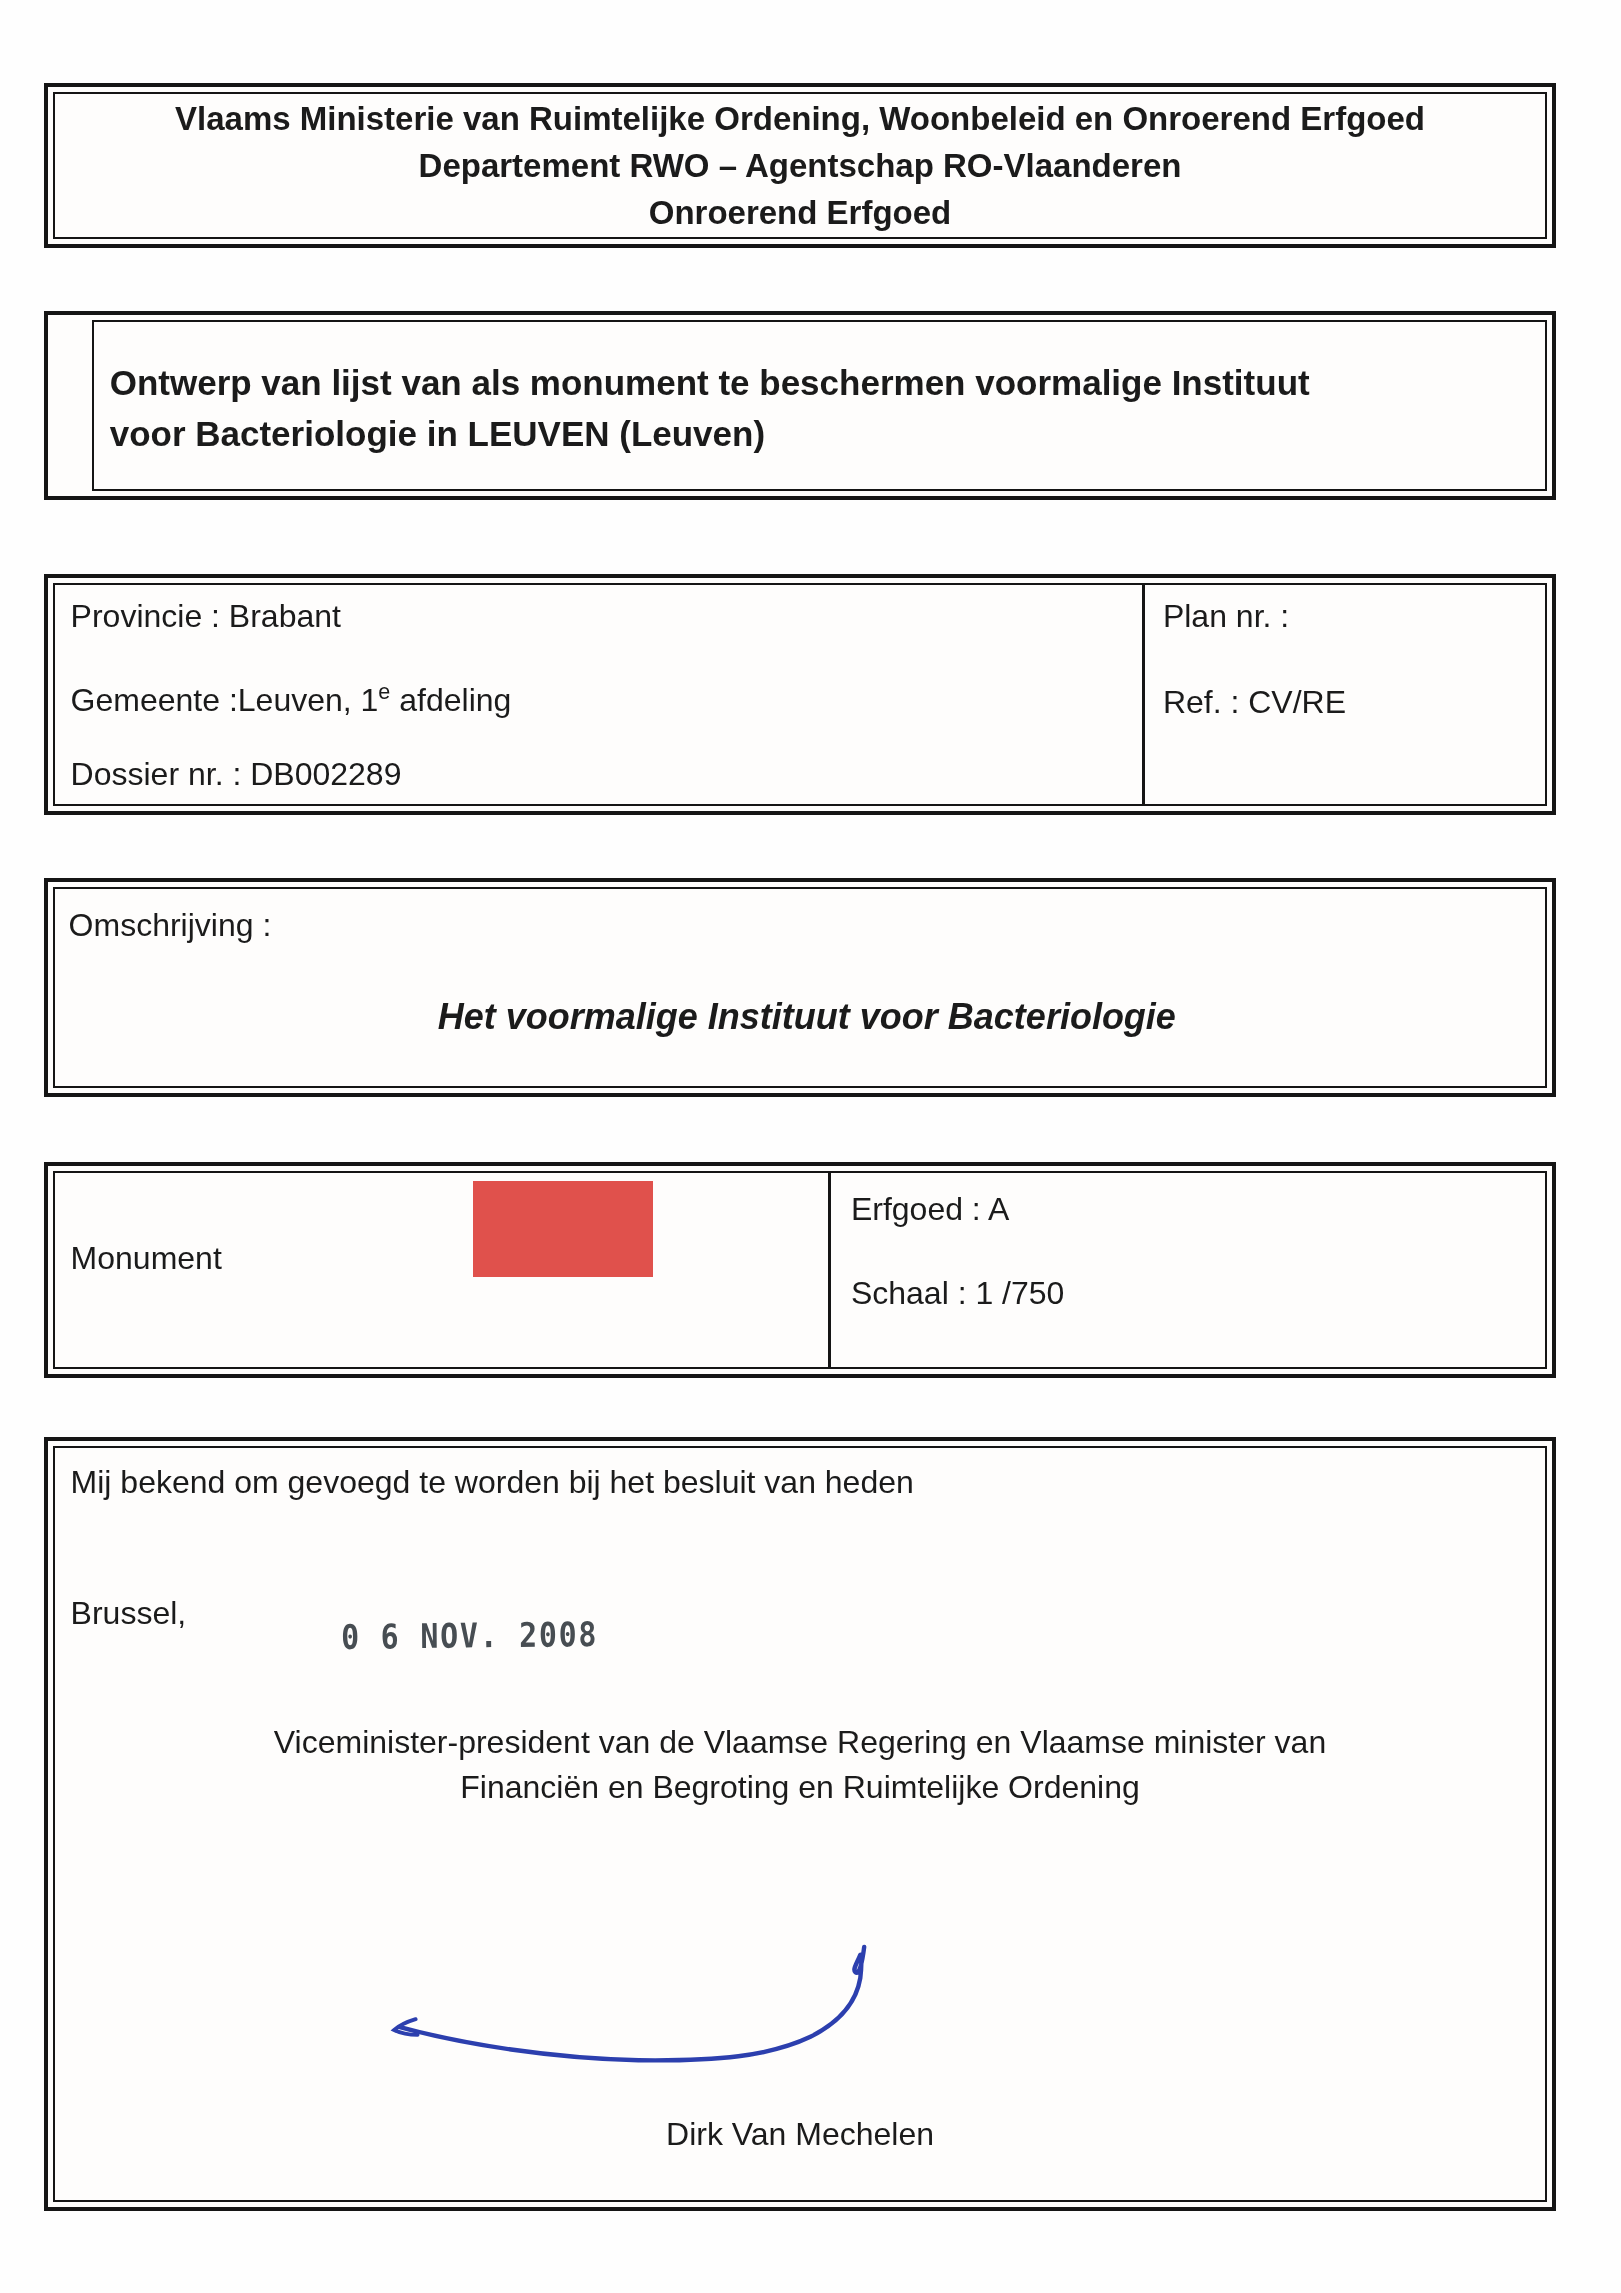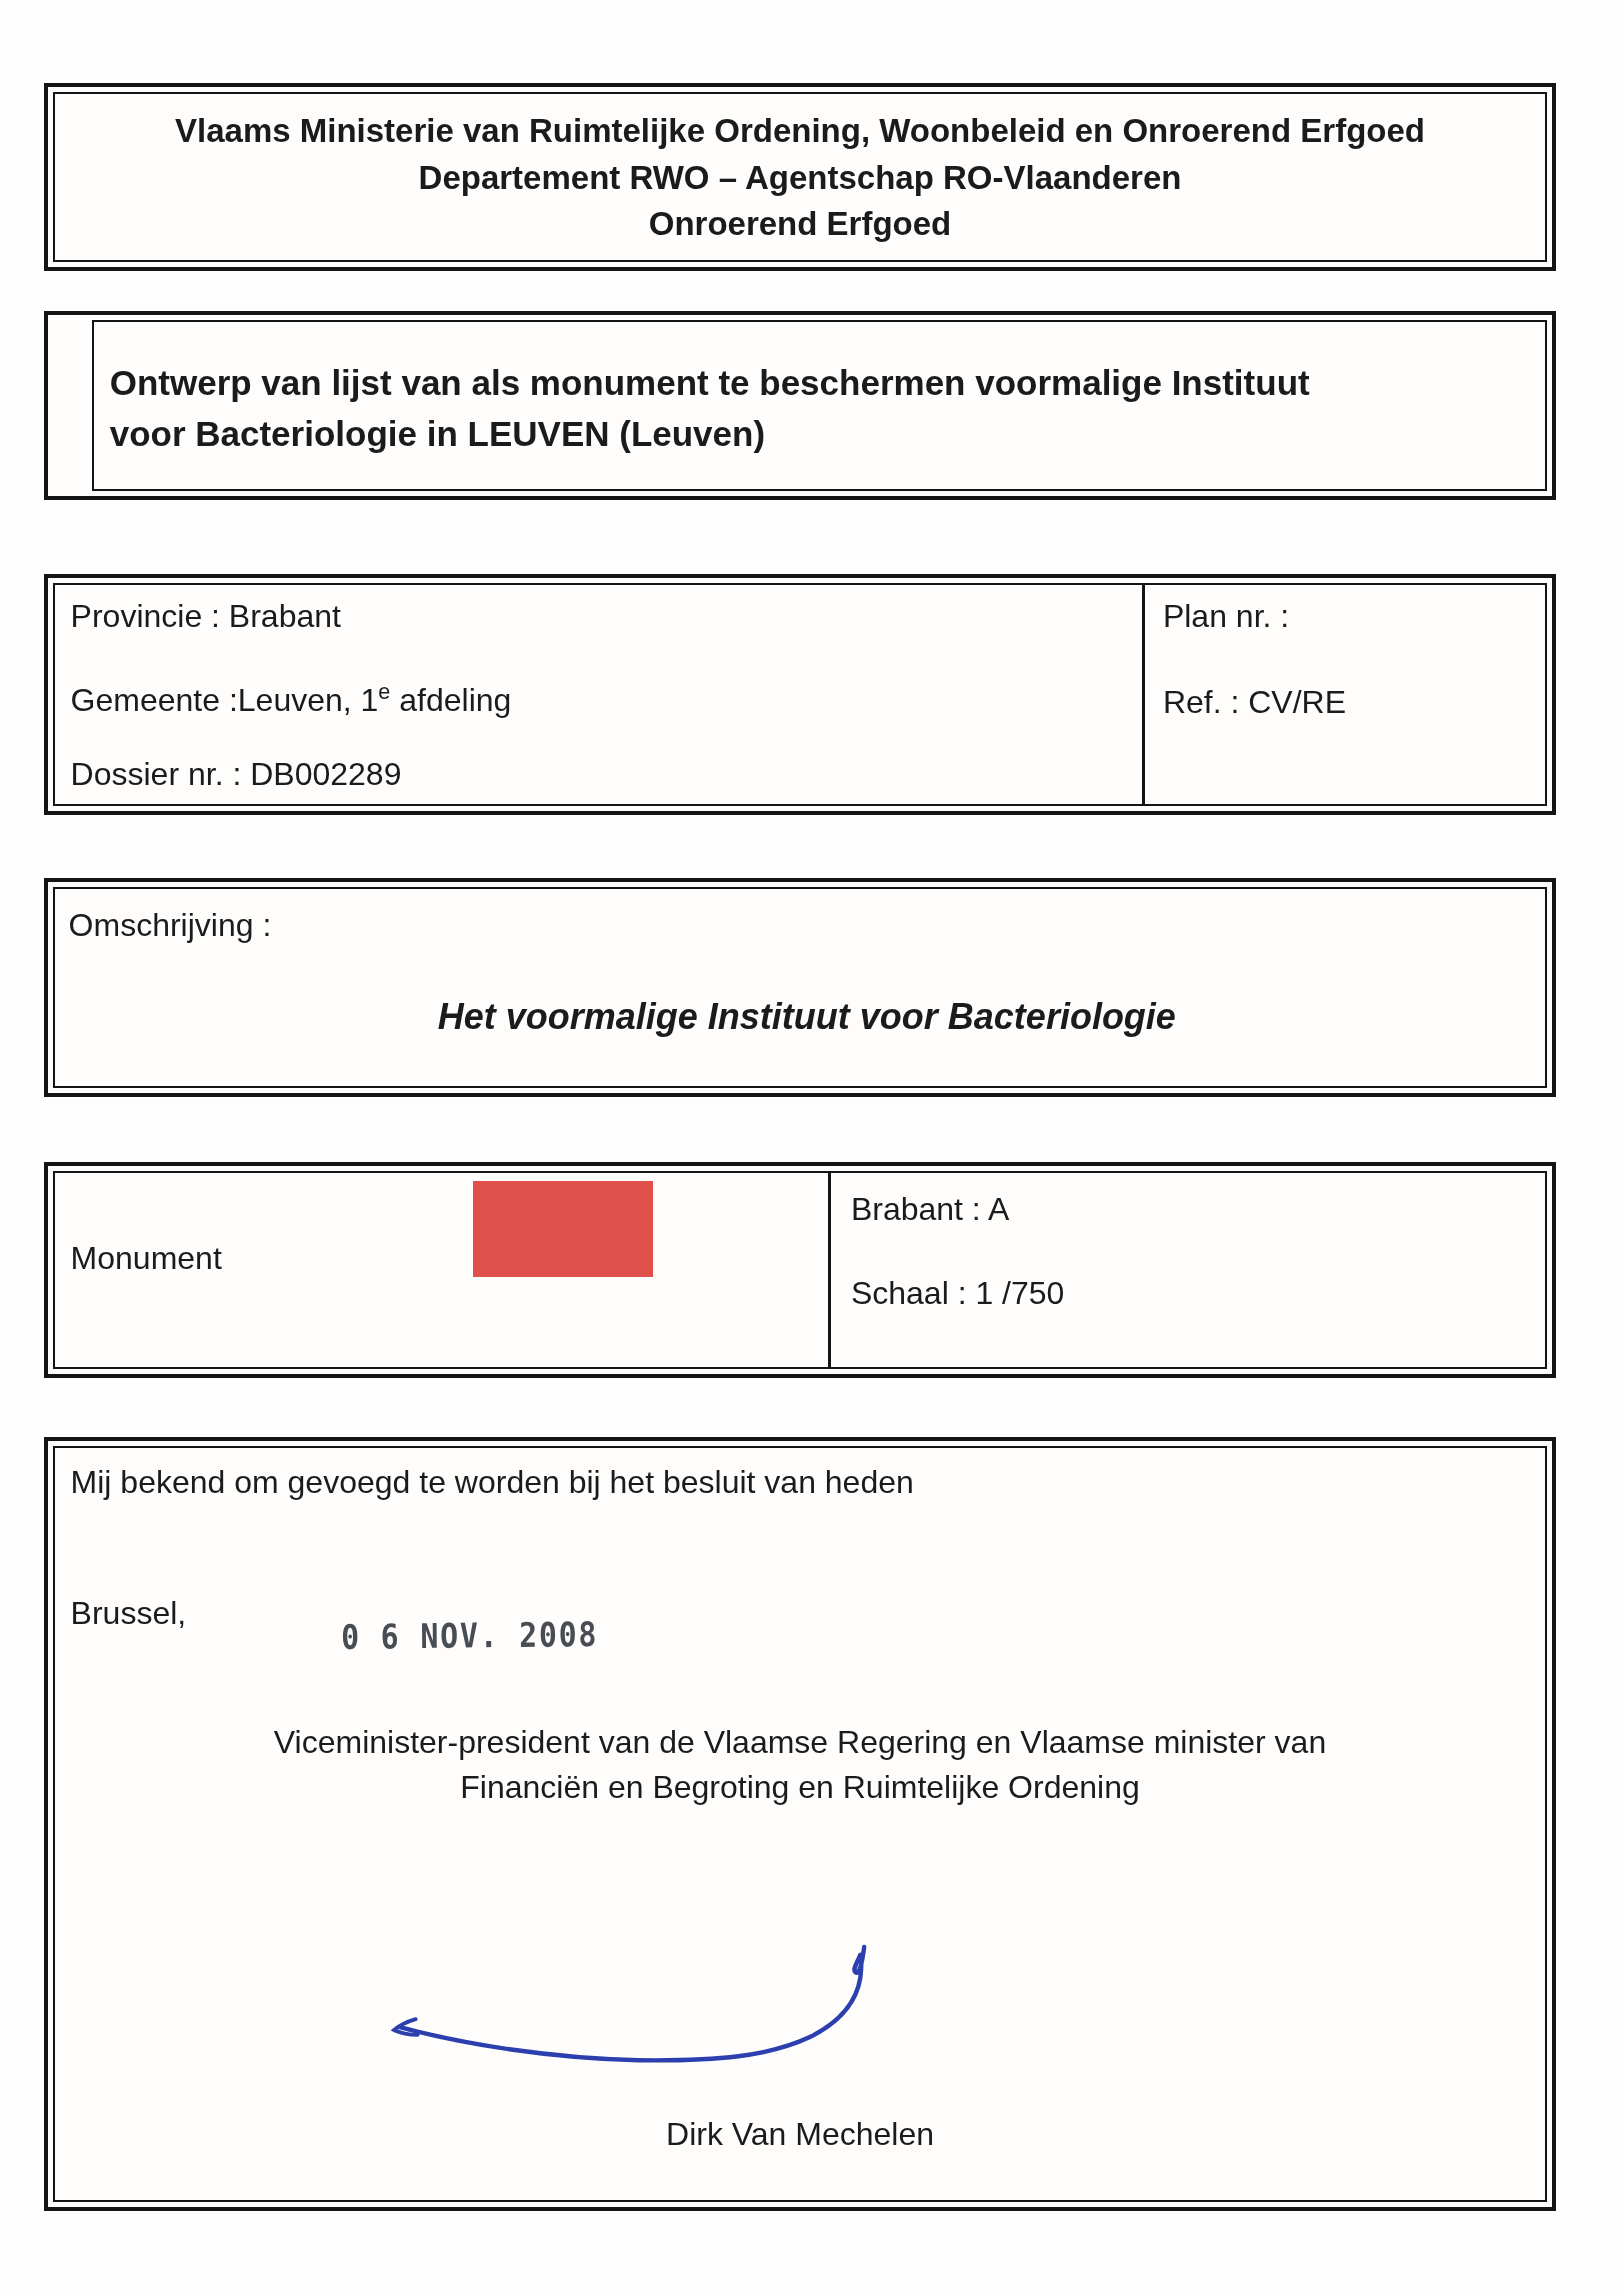--- a/index.html
+++ b/index.html
@@ -23,21 +23,21 @@
   }
   .box-inner {
     border: 2.9px solid #151515;
     width: 100%;
     height: 100%;
     box-sizing: border-box;
     position: relative;
     background: #fefdfc;
   }
   
-  .header-box { top: 83px; height: 188px; }
+  .header-box { top: 83px; height: 165px; }
   .header-box .box-inner {
     display: flex; flex-direction: column;
     align-items: center; justify-content: center;
     gap: 3.9px;
   }
   .header-line { font-weight: bold; font-size: 33px; line-height: 43px; white-space: nowrap; }
   
   .title-box { top: 311px; height: 189px; padding-left: 44px; }
   .title-box .box-inner { padding: 35px 19.6px 0 15.7px; }
   .title-line { font-weight: bold; font-size: 35px; line-height: 51px; white-space: nowrap; }
@@ -123,21 +123,21 @@
       <div class="omschrijving-title">Het voormalige Instituut voor Bacteriologie</div>
     </div>
   </section>
 
   <section class="box legend-box">
     <div class="box-inner">
       <div class="legend-label">Monument</div>
       <div class="legend-swatch" style="background-color: rgb(224, 81, 76);"></div>
       <div class="legend-divider"></div>
       <div class="legend-right">
-        <div class="field">Brabant : A</div>
+        <div class="field">Erfgoed : A</div>
         <div class="field schaal-field">Schaal : 1 /750</div>
       </div>
     </div>
   </section>
 
   <section class="box signature-box">
     <div class="box-inner">
       <div class="statement">Mij bekend om gevoegd te worden bij het besluit van heden</div>
       <div class="place">Brussel,</div>
       <div class="date-stamp">0 6 NOV. 2008</div>

